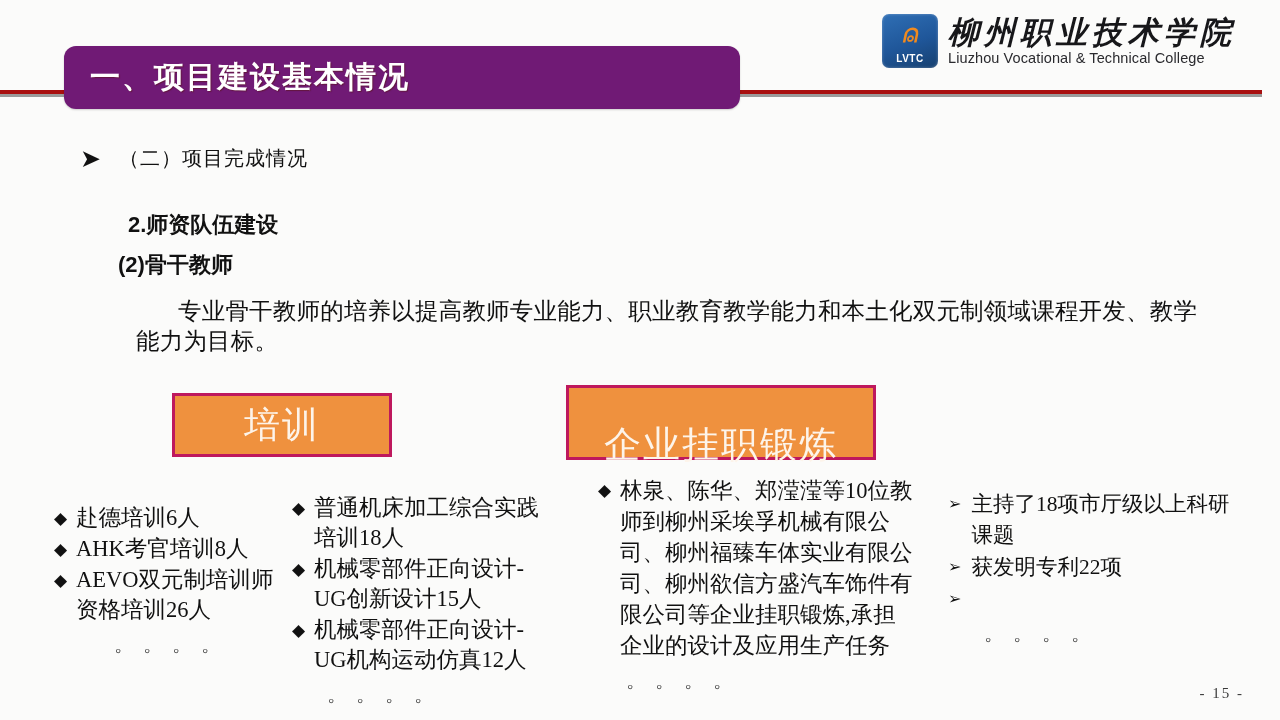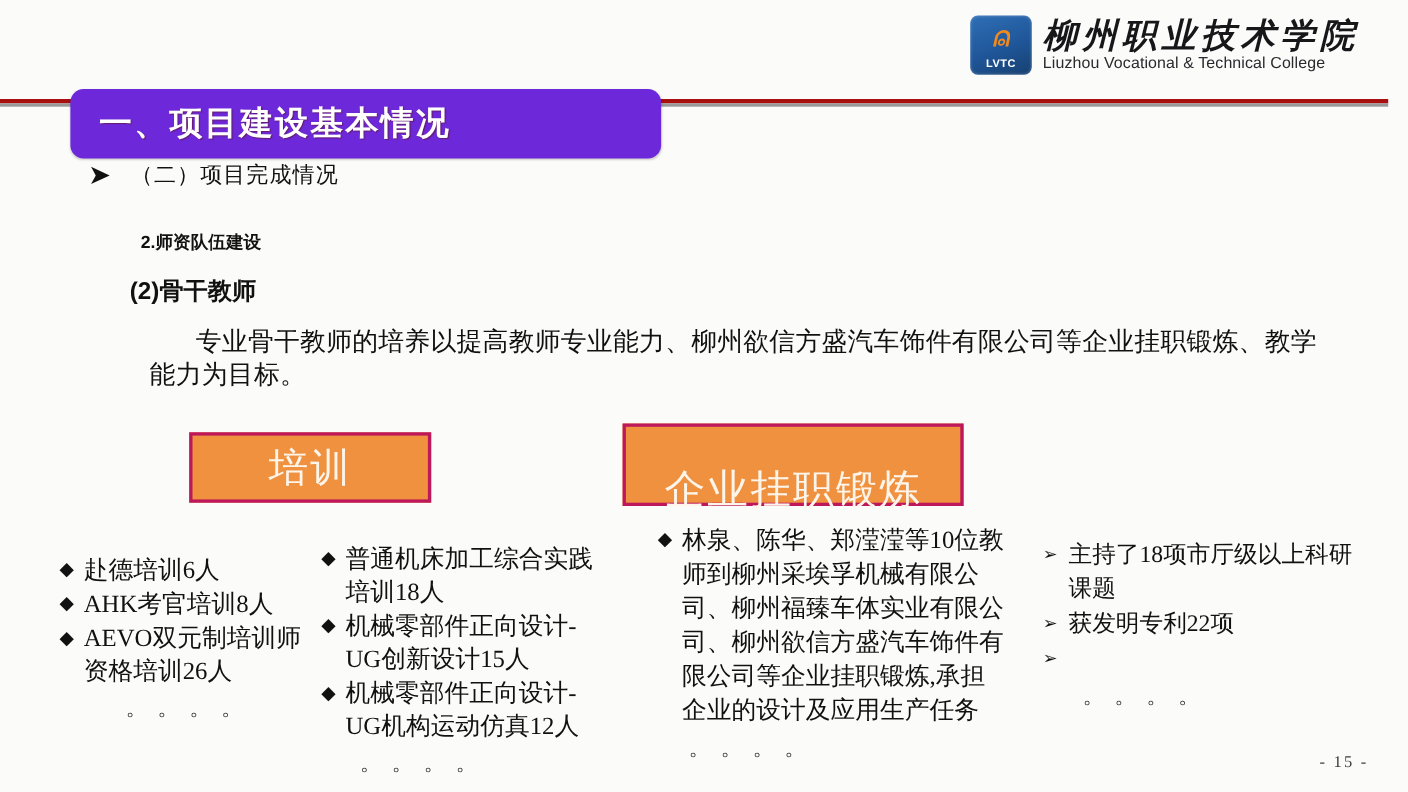--- a/index.html
+++ b/index.html
@@ -91,24 +91,24 @@
     position: absolute;
     left: 0;
     top: 94px;
     width: 1262px;
     height: 3px;
     background: #9a9a9a;
   }
   .banner {
     position: absolute;
     left: 64px;
-    top: 81px;
-    width: 537px;
+    top: 46px;
+    width: 676px;
     height: 63px;
-    background: #6d28d9;
+    background: #701a75;
     border-radius: 12px;
     display: flex;
     align-items: center;
     box-shadow: 0 1px 2px rgba(0,0,0,.18);
   }
   .banner-text {
     margin-left: 26px;
     color: #ffffff;
     font-size: 30px;
     font-weight: bold;
@@ -137,21 +137,21 @@
     color: #111;
     letter-spacing: 1px;
     font-family: "Liberation Serif", "DejaVu Serif", serif;
   }
 
   
   .h-sec {
     position: absolute;
     left: 128px;
     top: 210px;
-    font-size: 16px;
+    font-size: 22px;
     font-weight: bold;
     color: #111;
     font-family: "Liberation Sans", "DejaVu Sans", sans-serif;
   }
   .h-sub {
     position: absolute;
     left: 118px;
     top: 250px;
     font-size: 22px;
     font-weight: bold;
@@ -276,21 +276,21 @@
     <div class="banner-text">一、项目建设基本情况</div>
   </div>
 
   <div class="subhead">
     <span class="arrow-bullet">➤</span>
     <span class="subhead-text">（二）项目完成情况</span>
   </div>
 
   <div class="h-sec">2.师资队伍建设</div>
   <div class="h-sub">(2)骨干教师</div>
-  <div class="para">专业骨干教师的培养以提高教师专业能力、柳州欲信方盛汽车饰件有限公司等企业挂职锻炼、教学能力为目标。</div>
+  <div class="para">专业骨干教师的培养以提高教师专业能力、职业教育教学能力和本土化双元制领域课程开发、教学能力为目标。</div>
 
   <div class="obox" id="box-train">
     <span>培训</span>
   </div>
   <div class="obox" id="box-enter">
     <span>企业挂职锻炼</span>
   </div>
 
   <div class="col" id="col-1">
     <div class="bullet-row">

